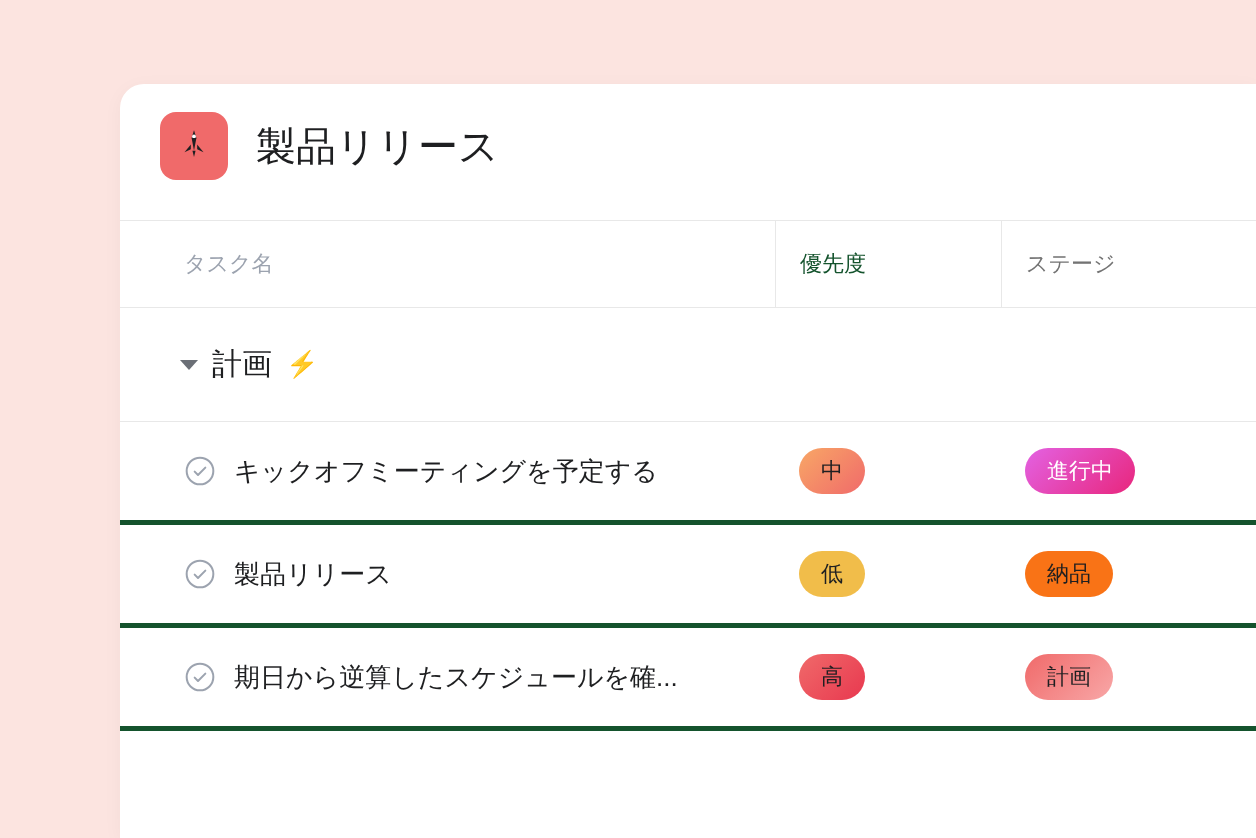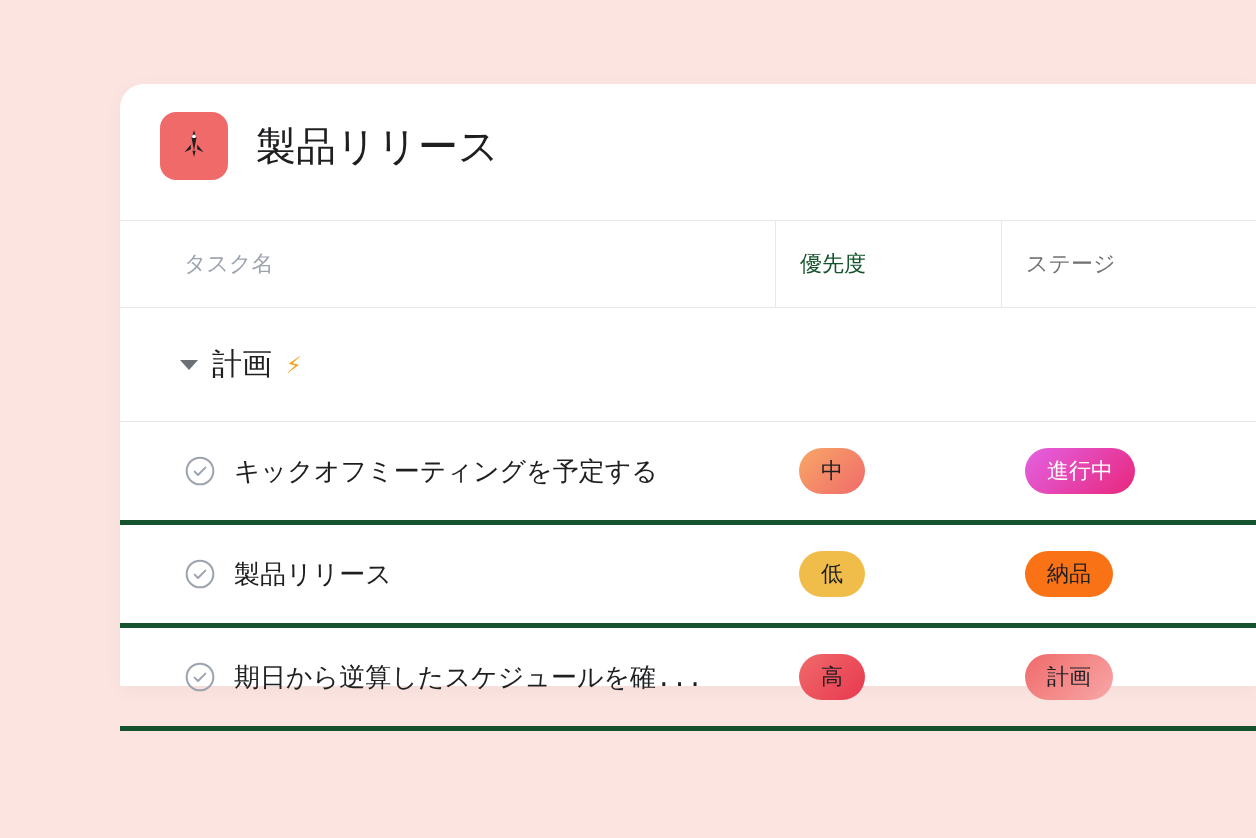--- a/index.html
+++ b/index.html
@@ -9,23 +9,22 @@
     }
     body {
       font-family: -apple-system, BlinkMacSystemFont, "Segoe UI", "Hiragino Sans", "Hiragino Kaku Gothic ProN", "Yu Gothic", Meiryo, sans-serif;
       background: #fce4e0;
       width: 1256px;
       height: 838px;
       overflow: hidden;
     }
     .canvas {
       width: 1256px;
-      height: 686px;
+      height: 838px;
       position: relative;
-      font-family: Liberation Mono, monospace;
     }
     .card {
       position: absolute;
       top: 84px;
       left: 120px;
       right: 0;
       bottom: 0;
       background: #ffffff;
       border-top-left-radius: 24px;
       box-shadow: 0 4px 20px rgba(0,0,0,0.04);

